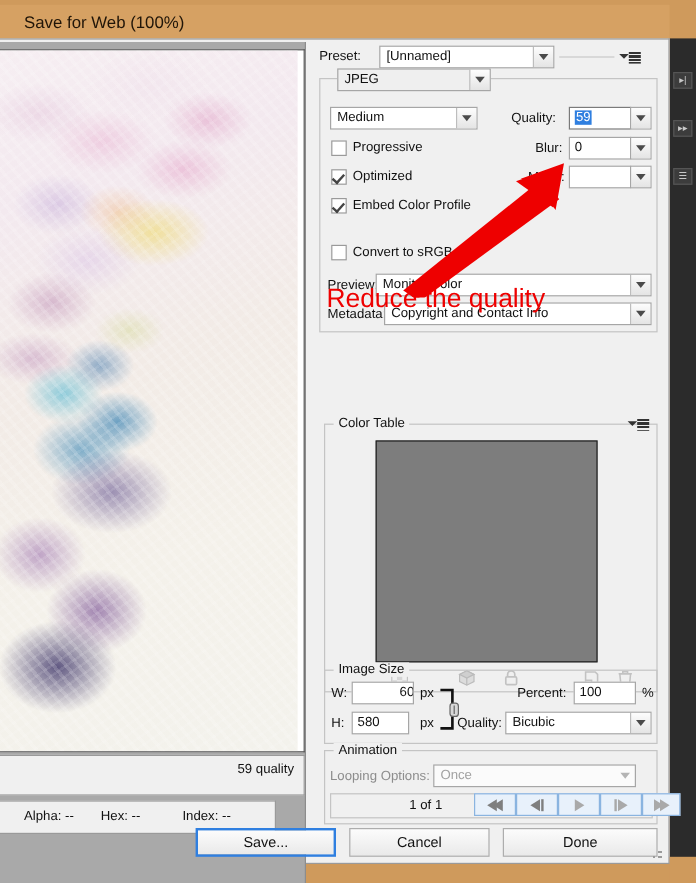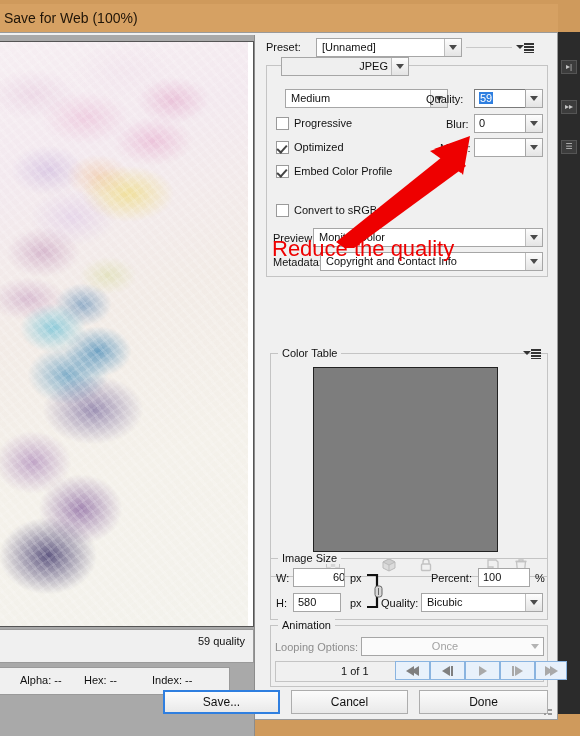--- a/index.html
+++ b/index.html
@@ -19,21 +19,21 @@
     background: #cf9a5c;
   }
   #titlebar {
     position: absolute;
     left: 0; top: 4px;
     width: 558px; height: 28px;
     background: #d6a163;
     color: #201508;
     font-size: 14px;
     line-height: 28px;
-    padding-left: 4px;
+    padding-left: 20px;
     white-space: nowrap;
     overflow: hidden;
   }
   #dialog {
     position: absolute;
     left: 0; top: 32px;
     width: 558px; height: 688px;
     background: #f0f0f0;
     border: 1px solid #9a9a9a;
     border-left: none;
@@ -169,21 +169,21 @@
   }
   .combo {
     position: relative;
     background: #fff;
     border: 1px solid #a6a6a6;
     font-size: 11px; color: #111;
     height: 19px; line-height: 17px;
     padding: 0 20px 0 5px;
     white-space: nowrap; overflow: hidden;
   }
-  .combo.gray { background: #efefef; text-align: right; }
+  .combo.gray { background: #efefef; }
   .combo.disabled { color: #a2a2a2; background: #fbfbfb; }
   .combo .arrow {
     position: absolute; right: 0; top: 0;
     width: 17px; height: 17px;
     display: flex; align-items: center; justify-content: center;
   }
   .combo.btnarrow .arrow {
     background: linear-gradient(#fdfdfd,#e4e4e4);
     border-left: 1px solid #bdbdbd;
     height: 17px;
@@ -339,21 +339,21 @@
       </div>
 
       <div class="group" style="left:0;top:28px;width:282px;height:212px;">
         <div class="combo btnarrow gray" style="position:absolute;left:14px;top:-9px;width:128px;">
           <span>JPEG</span>
           <span class="arrow">
               <span class="chev"></span>
             </span>
         </div>
 
-        <div class="combo btnarrow" style="position:absolute;left:18px;top:23px;width:163px;">
+        <div class="combo btnarrow" style="position:absolute;left:8px;top:23px;width:123px;">
           <span>Medium</span>
           <span class="arrow">
               <span class="chev"></span>
             </span>
         </div>
         <span class="lbl" style="position:absolute;left:159px;top:27px;">Quality:</span>
         <div class="tfield sel" style="position:absolute;left:207px;top:23px;width:52px;">
           <span class="selnum">59</span>
         </div>
         <div class="combo btnarrow" style="position:absolute;left:258px;top:23px;width:18px;padding:0;">
@@ -489,21 +489,21 @@
         <span>Bicubic</span>
         <span class="arrow">
             <span class="chev"></span>
           </span>
       </div>
     </div>
 
     <div class="group" style="left:270px;top:592px;width:278px;height:62px;">
       <span class="legend">Animation</span>
       <span class="lbl" style="position:absolute;left:4px;top:15px;color:#8d8d8d;">Looping Options:</span>
-      <div class="combo disabled" style="position:absolute;left:90px;top:11px;width:183px;text-align:center;">
+      <div class="combo disabled" style="position:absolute;left:90px;top:11px;width:169px;">
         <span>Once</span>
         <span class="arrow">
             <span class="chev dim"></span>
           </span>
       </div>
       <div style="position:absolute;left:4px;top:35px;width:269px;height:21px;border:1px solid #c4c4c4;"></div>
       <span class="lbl" style="position:absolute;left:70px;top:39px;">1 of 1</span>
 
       <div class="transport" style="left:124px;top:35px;">
         <span class="tri-l" style="border-right-color:#7f7f7f;"></span>

